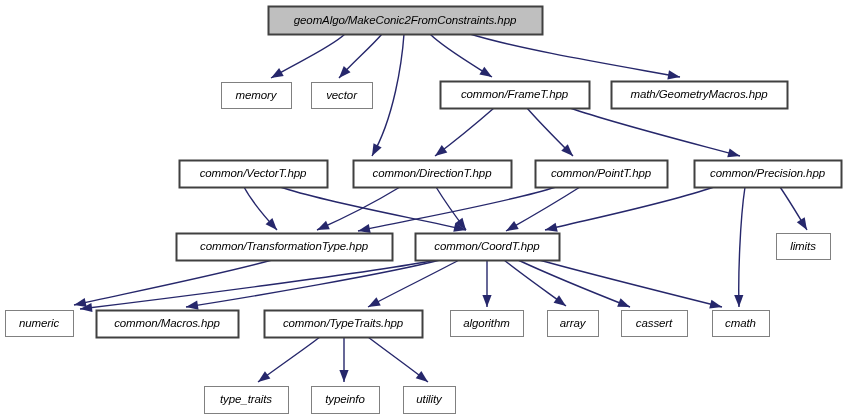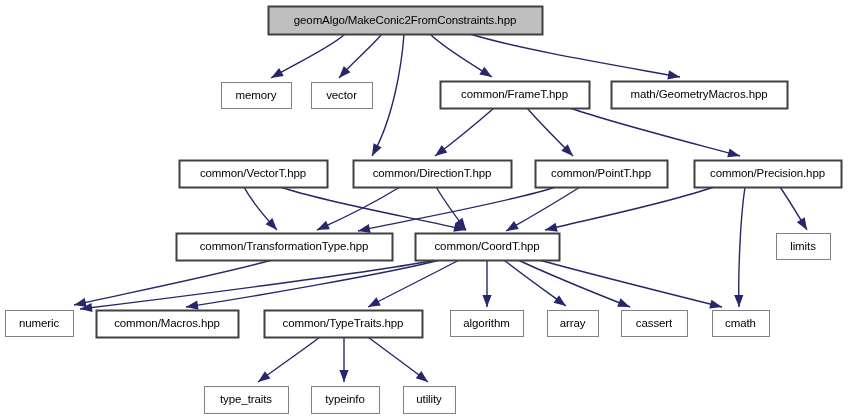--- a/index.html
+++ b/index.html
@@ -10,20 +10,21 @@
   body {
     width: 854px;
     height: 419px;
     font-family: "Liberation Sans", sans-serif;
     overflow: hidden;
   }
   #graph-root {
     position: relative;
     width: 854px;
     height: 399px;
+    font-style: italic;
   }
   svg#dep-graph {
     display: block;
     width: 854px;
     height: 419px;
   }
   .node-box {
     fill: #ffffff;
     stroke: #808080;
     stroke-width: 1;

